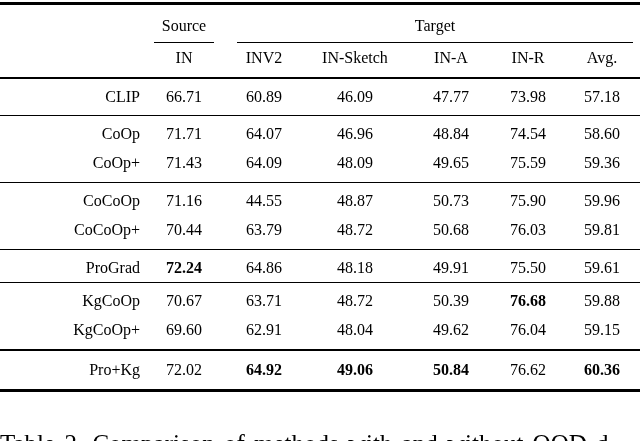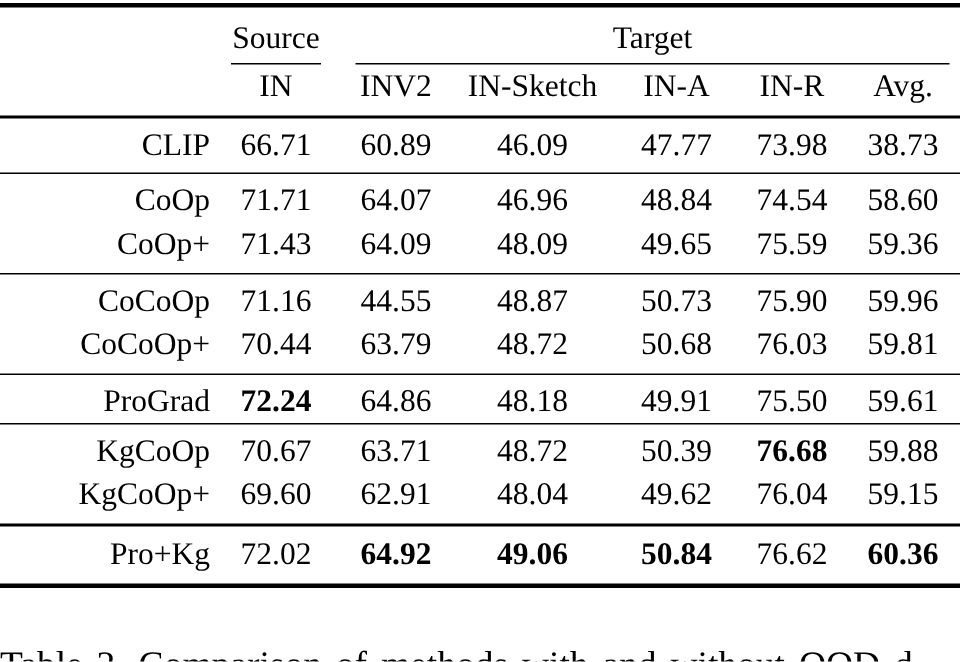--- a/index.html
+++ b/index.html
@@ -11,21 +11,21 @@
     font-family: "Liberation Serif", "DejaVu Serif", serif;
     position: relative;
   }
   table.results {
     width: 640px;
     border-collapse: collapse;
     table-layout: fixed;
     margin-top: 2px;
     border-top: 3px solid #000;
     border-bottom: 3px solid #000;
-    font-size: 21px;
+    font-size: 16px;
     line-height: 25px;
   }
   th, td { font-weight: normal; padding: 0; }
   thead tr.h1 th { vertical-align: bottom; padding-top: 8px; }
   .cmid {
     display: block;
     text-align: center;
     border-bottom: 1.5px solid #000;
     padding-bottom: 4px;
     margin: 0 14px;
@@ -91,21 +91,21 @@
     </tr>
   </thead>
   <tbody>
     <tr class="first">
       <td class="method">CLIP</td>
       <td>66.71</td>
       <td>60.89</td>
       <td>46.09</td>
       <td>47.77</td>
       <td>73.98</td>
-      <td>38.73</td>
+      <td>57.18</td>
     </tr>
     <tr class="sep">
       <td class="method">CoOp</td>
       <td>71.71</td>
       <td>64.07</td>
       <td>46.96</td>
       <td>48.84</td>
       <td>74.54</td>
       <td>58.60</td>
     </tr>

